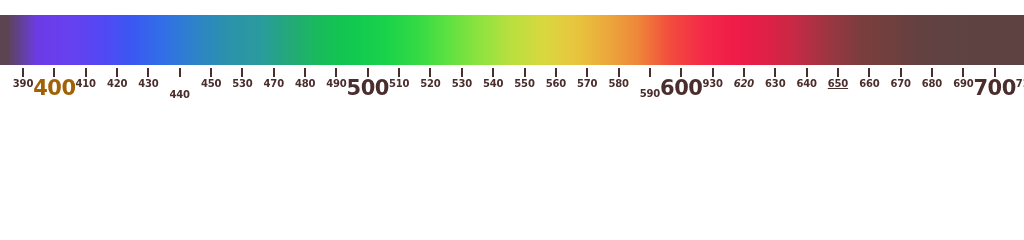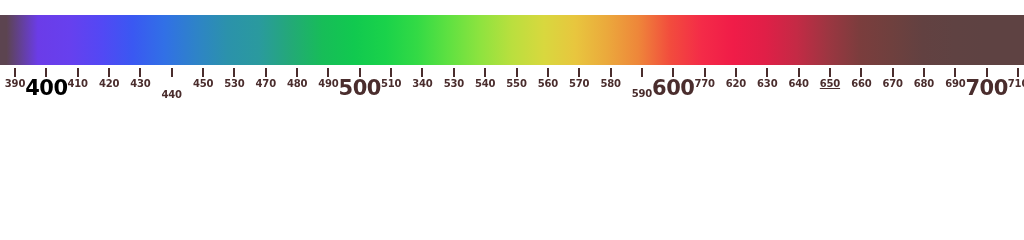--- a/index.html
+++ b/index.html
@@ -96,21 +96,21 @@
       #674140  95.50%,
       #624141  97.00%,
       #5f4242  98.50%,
       #5e4242 100.00%
     );
   }
 
   
   #spectrum-axis {
     position: absolute;
-    left: 0px;
+    left: 8px;
     top: 65px;
     width: 908px;
     height: 47px;
   }
 
   .tick-group {
     position: absolute;
     top: 0;
     width: 0;
     height: 47px;
@@ -152,21 +152,21 @@
 
   <div id="spectrum-bar" style="background: linear-gradient(to right, rgb(92, 68, 80) 0.62%, rgb(107, 60, 232) 3.7%, rgb(103, 64, 238) 6.79%, rgb(83, 72, 244) 9.88%, rgb(58, 88, 242) 12.96%, rgb(49, 112, 230) 16.05%, rgb(46, 131, 200) 19.14%, rgb(43, 146, 171) 22.22%, rgb(42, 154, 158) 25.31%, rgb(35, 169, 119) 28.4%, rgb(23, 189, 88) 31.48%, rgb(17, 201, 79) 34.57%, rgb(26, 210, 74) 37.65%, rgb(51, 218, 69) 40.74%, rgb(95, 225, 65) 43.83%, rgb(142, 227, 63) 46.91%, rgb(186, 223, 62) 50%, rgb(216, 216, 62) 53.09%, rgb(232, 198, 62) 56.17%, rgb(235, 169, 60) 59.26%, rgb(238, 134, 58) 62.35%, rgb(242, 76, 61) 65.43%, rgb(244, 43, 72) 68.52%, rgb(240, 28, 72) 71.6%, rgb(224, 31, 71) 74.69%, rgb(196, 42, 69) 77.78%, rgb(156, 54, 65) 80.86%, rgb(123, 61, 61) 83.95%, rgb(111, 64, 62) 87.04%, rgb(98, 65, 65) 90.12%, rgb(95, 66, 66) 93.21%, rgb(94, 66, 66) 96.3%, rgb(94, 66, 66) 99.38%);"></div>
 
   <div id="spectrum-axis">
       <div class="tick-group" style="left: 15px;">
         <div class="tick-mark" style="background: rgb(74, 45, 45);"></div>
         <div class="tick-label minor" style="color: rgb(74, 45, 45);">390</div>
       </div>
       <div class="tick-group" style="left: 46.3438px;">
         <div class="tick-mark" style="background: rgb(74, 45, 45);"></div>
-        <div class="tick-label major" style="color: #000000;">400</div>
+        <div class="tick-label major" style="color: #a16207;">400</div>
       </div>
       <div class="tick-group" style="left: 77.6875px;">
         <div class="tick-mark" style="background: rgb(74, 45, 45);"></div>
         <div class="tick-label minor" style="color: rgb(74, 45, 45);">410</div>
       </div>
       <div class="tick-group" style="left: 109.031px;">
         <div class="tick-mark" style="background: rgb(74, 45, 45);"></div>
         <div class="tick-label minor" style="color: rgb(74, 45, 45);">420</div>
       </div>
       <div class="tick-group" style="left: 140.375px;">
@@ -200,21 +200,21 @@
       <div class="tick-group" style="left: 359.781px;">
         <div class="tick-mark" style="background: rgb(74, 45, 45);"></div>
         <div class="tick-label major" style="color: rgb(74, 45, 45);">500</div>
       </div>
       <div class="tick-group" style="left: 391.125px;">
         <div class="tick-mark" style="background: rgb(74, 45, 45);"></div>
         <div class="tick-label minor" style="color: rgb(74, 45, 45);">510</div>
       </div>
       <div class="tick-group" style="left: 422.469px;">
         <div class="tick-mark" style="background: rgb(74, 45, 45);"></div>
-        <div class="tick-label minor" style="color: rgb(74, 45, 45);">340</div>
+        <div class="tick-label minor" style="color: rgb(74, 45, 45);">520</div>
       </div>
       <div class="tick-group" style="left: 453.812px;">
         <div class="tick-mark" style="background: rgb(74, 45, 45);"></div>
         <div class="tick-label minor" style="color: rgb(74, 45, 45);">530</div>
       </div>
       <div class="tick-group" style="left: 485.156px;">
         <div class="tick-mark" style="background: rgb(74, 45, 45);"></div>
         <div class="tick-label minor" style="color: rgb(74, 45, 45);">540</div>
       </div>
       <div class="tick-group" style="left: 516.5px;">
@@ -236,25 +236,25 @@
       <div class="tick-group" style="left: 641.875px;">
         <div class="tick-mark" style="background: rgb(74, 45, 45);"></div>
         <div class="tick-label minor" style="color: rgb(74, 45, 45); margin-top: 10px;">590</div>
       </div>
       <div class="tick-group" style="left: 673.219px;">
         <div class="tick-mark" style="background: rgb(74, 45, 45);"></div>
         <div class="tick-label major" style="color: rgb(74, 45, 45);">600</div>
       </div>
       <div class="tick-group" style="left: 704.562px;">
         <div class="tick-mark" style="background: rgb(74, 45, 45);"></div>
-        <div class="tick-label minor" style="color: rgb(74, 45, 45);">770</div>
+        <div class="tick-label minor" style="color: rgb(74, 45, 45);">930</div>
       </div>
       <div class="tick-group" style="left: 735.906px;">
         <div class="tick-mark" style="background: rgb(74, 45, 45);"></div>
-        <div class="tick-label minor" style="color: rgb(74, 45, 45);">620</div>
+        <div class="tick-label minor" style="color: rgb(74, 45, 45); font-style: italic;">620</div>
       </div>
       <div class="tick-group" style="left: 767.25px;">
         <div class="tick-mark" style="background: rgb(74, 45, 45);"></div>
         <div class="tick-label minor" style="color: rgb(74, 45, 45);">630</div>
       </div>
       <div class="tick-group" style="left: 798.594px;">
         <div class="tick-mark" style="background: rgb(74, 45, 45);"></div>
         <div class="tick-label minor" style="color: rgb(74, 45, 45);">640</div>
       </div>
       <div class="tick-group" style="left: 829.938px;">

